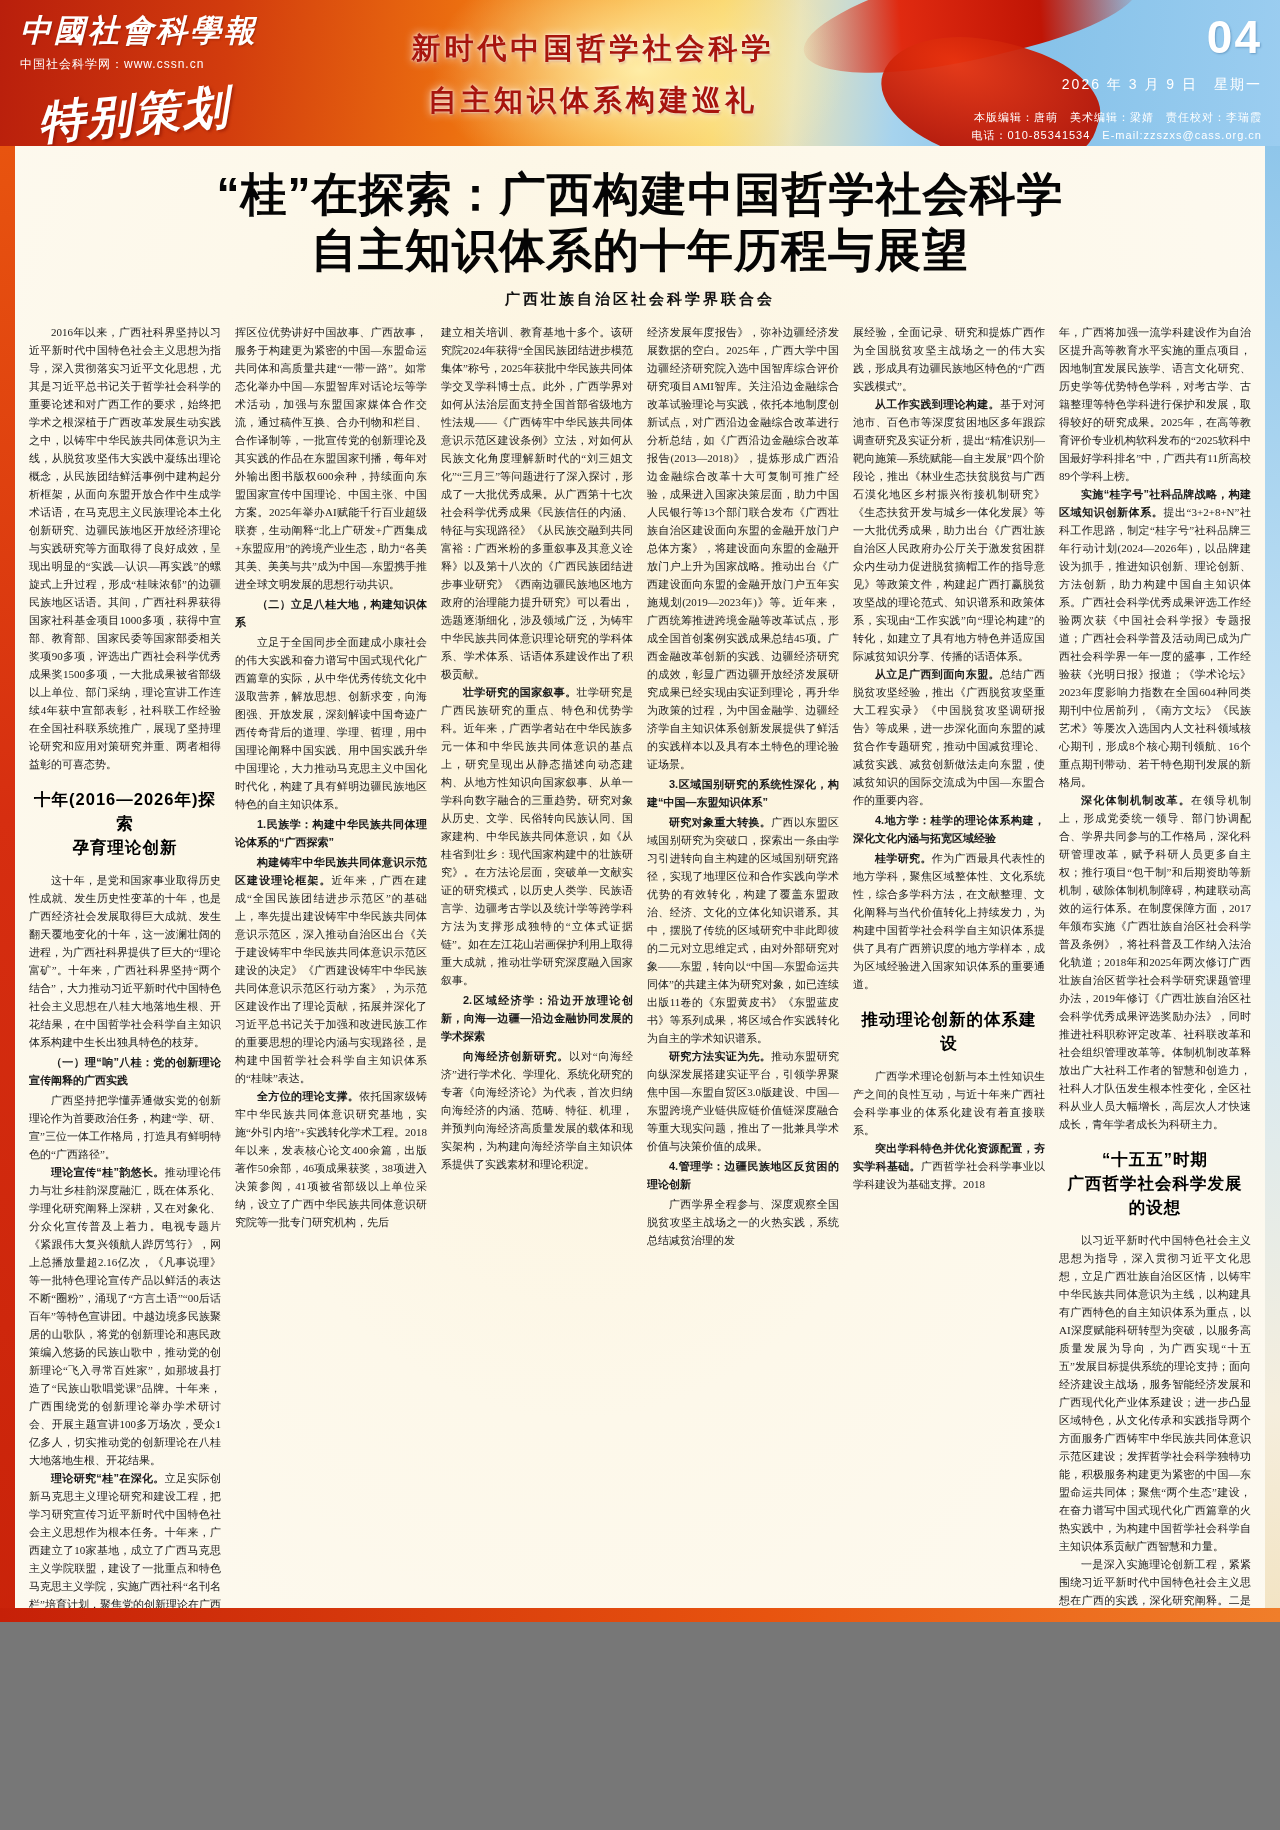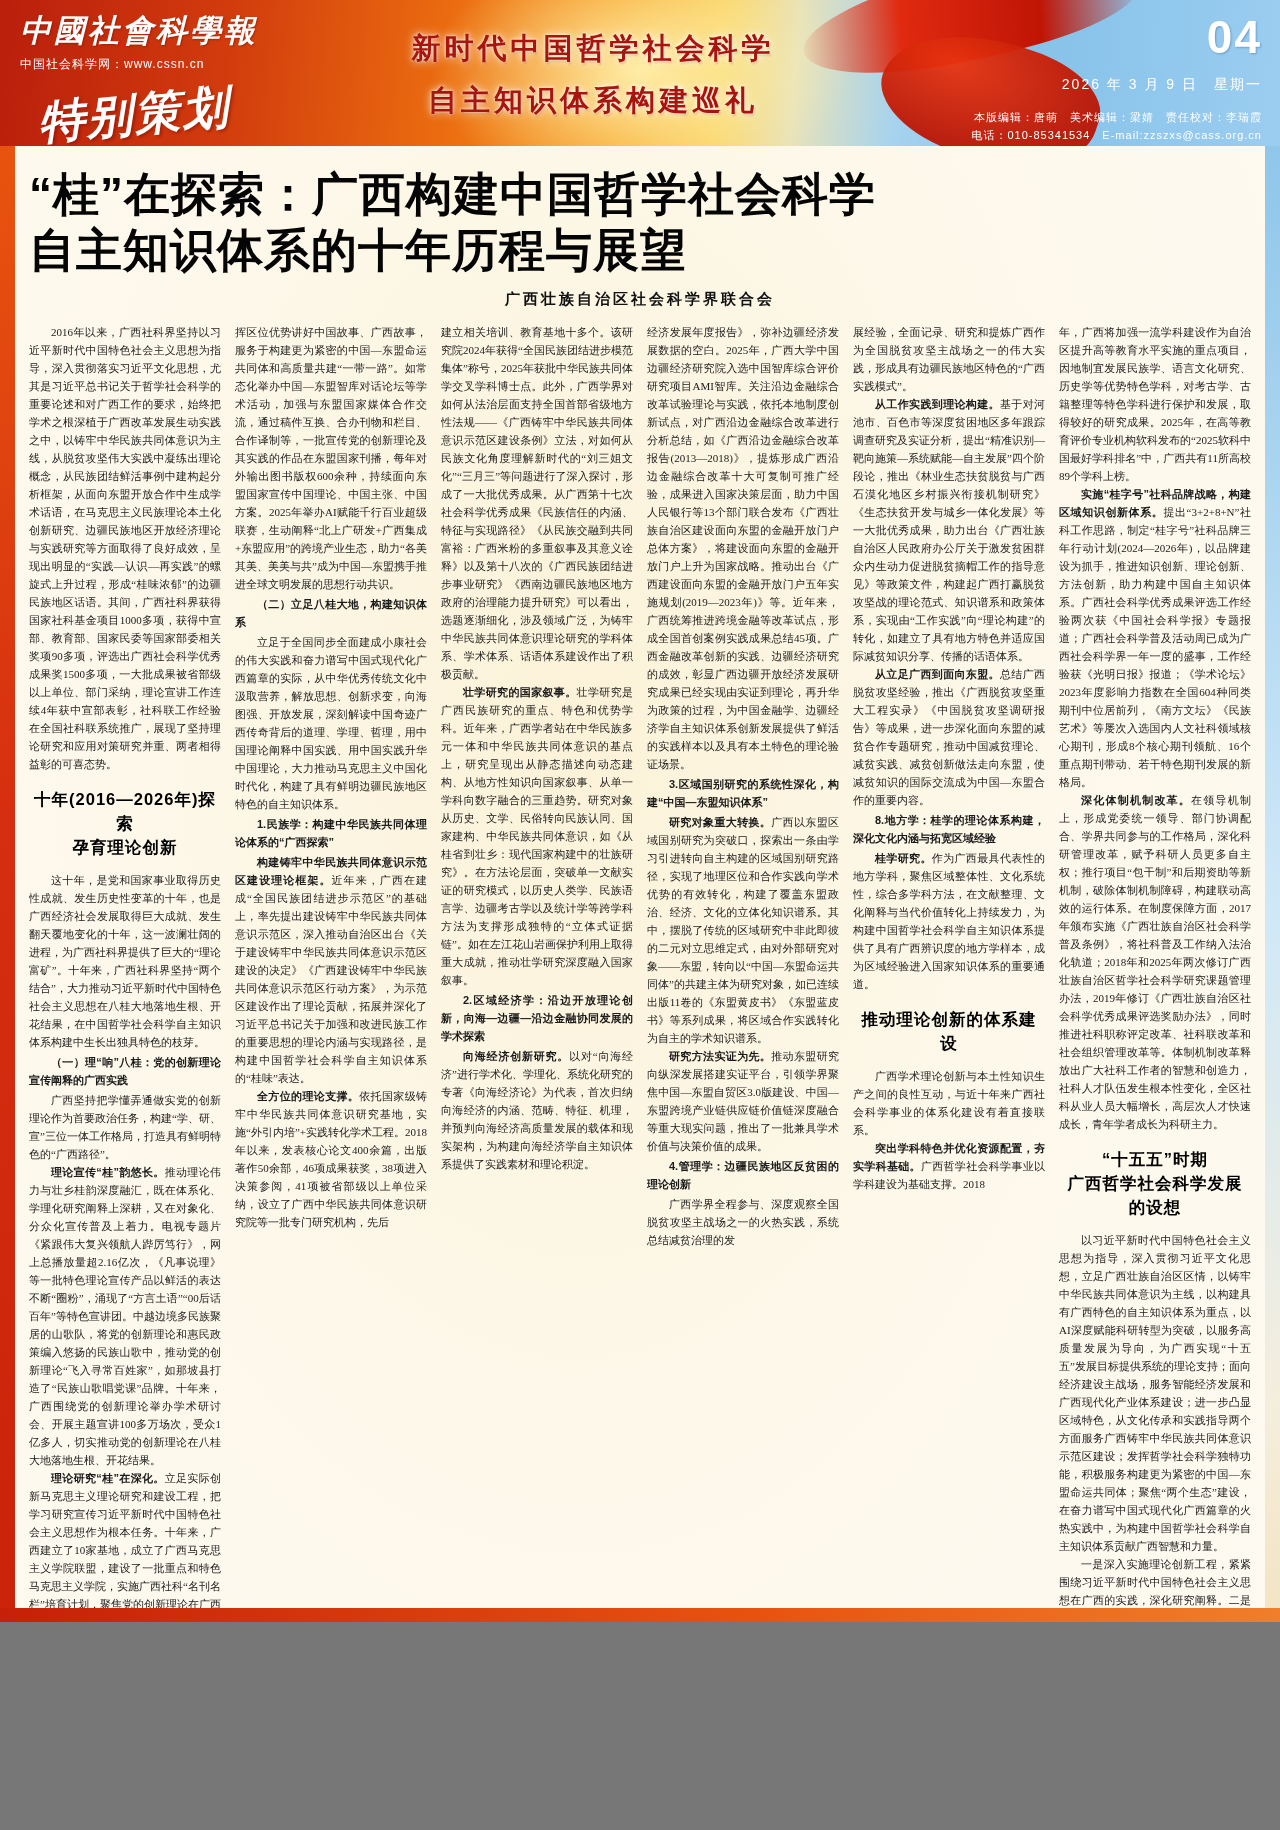--- a/index.html
+++ b/index.html
@@ -39,21 +39,21 @@
     background:linear-gradient(#e8540f,#d62e10 40%,#c62008);z-index:2;}
   .right-band{position:absolute;right:0;top:146px;width:15px;height:1684px;
     background:linear-gradient(#8fc6ea,#cfe8f7 45%,#f5eedd 75%,#f0d9a8);z-index:2;}
   .bottom-band{position:absolute;left:0;bottom:0;width:1280px;height:14px;
     background:linear-gradient(90deg,#c62008,#e8540f 60%,#f07e2a);z-index:3;}
 
   
   .content{position:absolute;left:15px;top:146px;width:1250px;height:1670px;
     padding:0 14px;box-sizing:border-box;
     background:radial-gradient(ellipse at 45% 35%,#fcf2d8 0%,#fdf8ea 45%,#fdfaf2 100%);}
-  .headline{margin:20px 0 0;text-align:left;font-family:"Liberation Sans","DejaVu Sans",sans-serif;
+  .headline{margin:20px 0 0;text-align:center;font-family:"Liberation Sans","DejaVu Sans",sans-serif;
     font-weight:900;color:#050505;font-size:46px;line-height:56px;letter-spacing:1px;}
   .byline{text-align:center;font-family:"Liberation Sans",sans-serif;font-weight:bold;
     font-size:15px;letter-spacing:3px;color:#111;margin:12px 0 14px;}
   .columns{display:flex;gap:14px;height:1482px;overflow:hidden;}
   .col{flex:1 1 0;overflow:hidden;text-align:justify;font-size:11px;line-height:18px;color:#1b1b1b;}
   .col p{margin:0;text-indent:2em;}
   .col p.noindent{text-indent:0;}
   .col .lead{font-family:"Liberation Sans",sans-serif;font-weight:bold;}
   .col .h3{font-family:"Liberation Sans",sans-serif;font-weight:bold;font-size:11px;
     line-height:18px;text-indent:2em;margin:2px 0;}
@@ -126,21 +126,21 @@
           <div class="h3">3.区域国别研究的系统性深化，构建“中国—东盟知识体系”</div>
           <p><b class="lead">研究对象重大转换。</b>广西以东盟区域国别研究为突破口，探索出一条由学习引进转向自主构建的区域国别研究路径，实现了地理区位和合作实践向学术优势的有效转化，构建了覆盖东盟政治、经济、文化的立体化知识谱系。其中，摆脱了传统的区域研究中非此即彼的二元对立思维定式，由对外部研究对象——东盟，转向以“中国—东盟命运共同体”的共建主体为研究对象，如已连续出版11卷的《东盟黄皮书》《东盟蓝皮书》等系列成果，将区域合作实践转化为自主的学术知识谱系。</p>
           <p><b class="lead">研究方法实证为先。</b>推动东盟研究向纵深发展搭建实证平台，引领学界聚焦中国—东盟自贸区3.0版建设、中国—东盟跨境产业链供应链价值链深度融合等重大现实问题，推出了一批兼具学术价值与决策价值的成果。</p>
           <div class="h3">4.管理学：边疆民族地区反贫困的理论创新</div>
           <p>广西学界全程参与、深度观察全国脱贫攻坚主战场之一的火热实践，系统总结减贫治理的发</p>
         </div>
         <div class="col">
           <p class="noindent">展经验，全面记录、研究和提炼广西作为全国脱贫攻坚主战场之一的伟大实践，形成具有边疆民族地区特色的“广西实践模式”。</p>
           <p><b class="lead">从工作实践到理论构建。</b>基于对河池市、百色市等深度贫困地区多年跟踪调查研究及实证分析，提出“精准识别—靶向施策—系统赋能—自主发展”四个阶段论，推出《林业生态扶贫脱贫与广西石漠化地区乡村振兴衔接机制研究》《生态扶贫开发与城乡一体化发展》等一大批优秀成果，助力出台《广西壮族自治区人民政府办公厅关于激发贫困群众内生动力促进脱贫摘帽工作的指导意见》等政策文件，构建起广西打赢脱贫攻坚战的理论范式、知识谱系和政策体系，实现由“工作实践”向“理论构建”的转化，如建立了具有地方特色并适应国际减贫知识分享、传播的话语体系。</p>
           <p><b class="lead">从立足广西到面向东盟。</b>总结广西脱贫攻坚经验，推出《广西脱贫攻坚重大工程实录》《中国脱贫攻坚调研报告》等成果，进一步深化面向东盟的减贫合作专题研究，推动中国减贫理论、减贫实践、减贫创新做法走向东盟，使减贫知识的国际交流成为中国—东盟合作的重要内容。</p>
-          <div class="h3">8.地方学：桂学的理论体系构建，深化文化内涵与拓宽区域经验</div>
+          <div class="h3">4.地方学：桂学的理论体系构建，深化文化内涵与拓宽区域经验</div>
           <p><b class="lead">桂学研究。</b>作为广西最具代表性的地方学科，聚焦区域整体性、文化系统性，综合多学科方法，在文献整理、文化阐释与当代价值转化上持续发力，为构建中国哲学社会科学自主知识体系提供了具有广西辨识度的地方学样本，成为区域经验进入国家知识体系的重要通道。</p>
           <div class="h2">
             <div>推动理论创新的体系建设</div>
           </div>
           <p>广西学术理论创新与本土性知识生产之间的良性互动，与近十年来广西社会科学事业的体系化建设有着直接联系。</p>
           <p><b class="lead">突出学科特色并优化资源配置，夯实学科基础。</b>广西哲学社会科学事业以学科建设为基础支撑。2018</p>
         </div>
         <div class="col">
           <p class="noindent">年，广西将加强一流学科建设作为自治区提升高等教育水平实施的重点项目，因地制宜发展民族学、语言文化研究、历史学等优势特色学科，对考古学、古籍整理等特色学科进行保护和发展，取得较好的研究成果。2025年，在高等教育评价专业机构软科发布的“2025软科中国最好学科排名”中，广西共有11所高校89个学科上榜。</p>
           <p><b class="lead">实施“桂字号”社科品牌战略，构建区域知识创新体系。</b>提出“3+2+8+N”社科工作思路，制定“桂字号”社科品牌三年行动计划(2024—2026年)，以品牌建设为抓手，推进知识创新、理论创新、方法创新，助力构建中国自主知识体系。广西社会科学优秀成果评选工作经验两次获《中国社会科学报》专题报道；广西社会科学普及活动周已成为广西社会科学界一年一度的盛事，工作经验获《光明日报》报道；《学术论坛》2023年度影响力指数在全国604种同类期刊中位居前列，《南方文坛》《民族艺术》等屡次入选国内人文社科领域核心期刊，形成8个核心期刊领航、16个重点期刊带动、若干特色期刊发展的新格局。</p>

